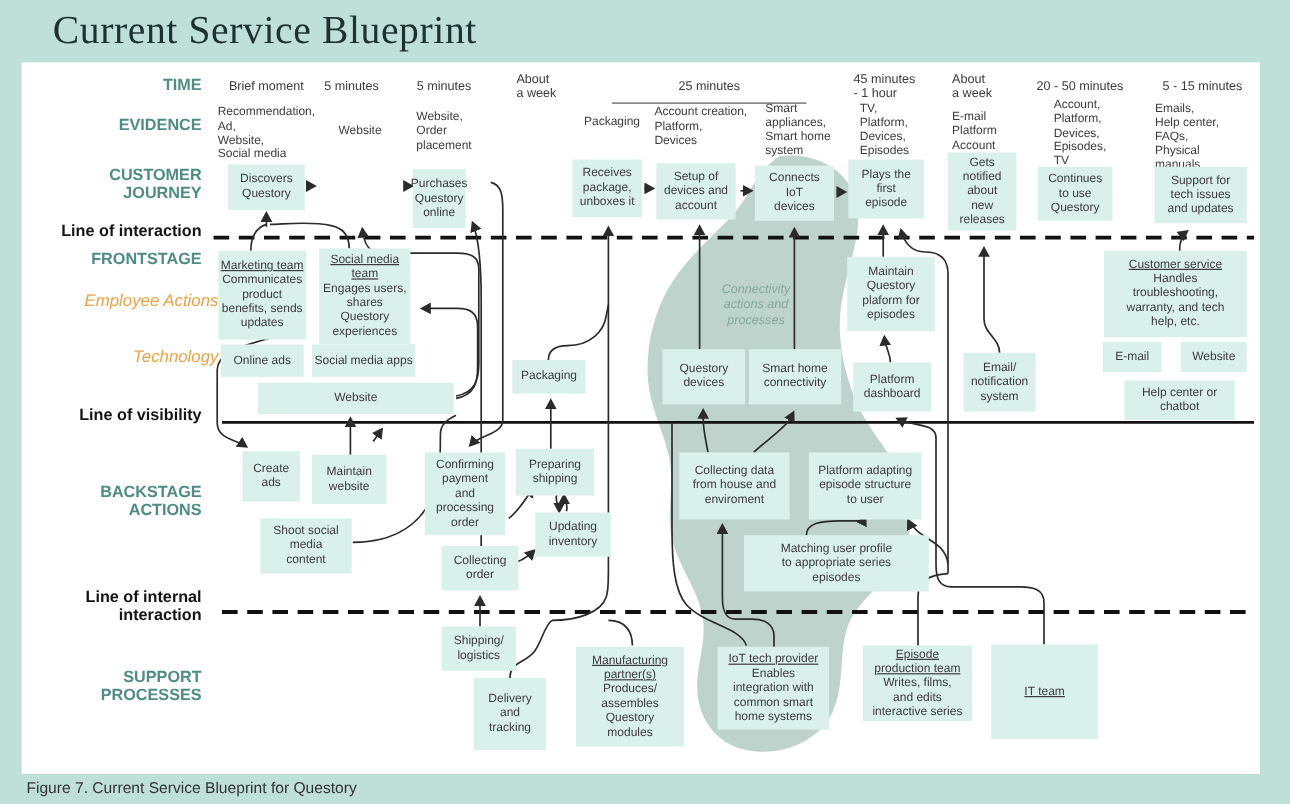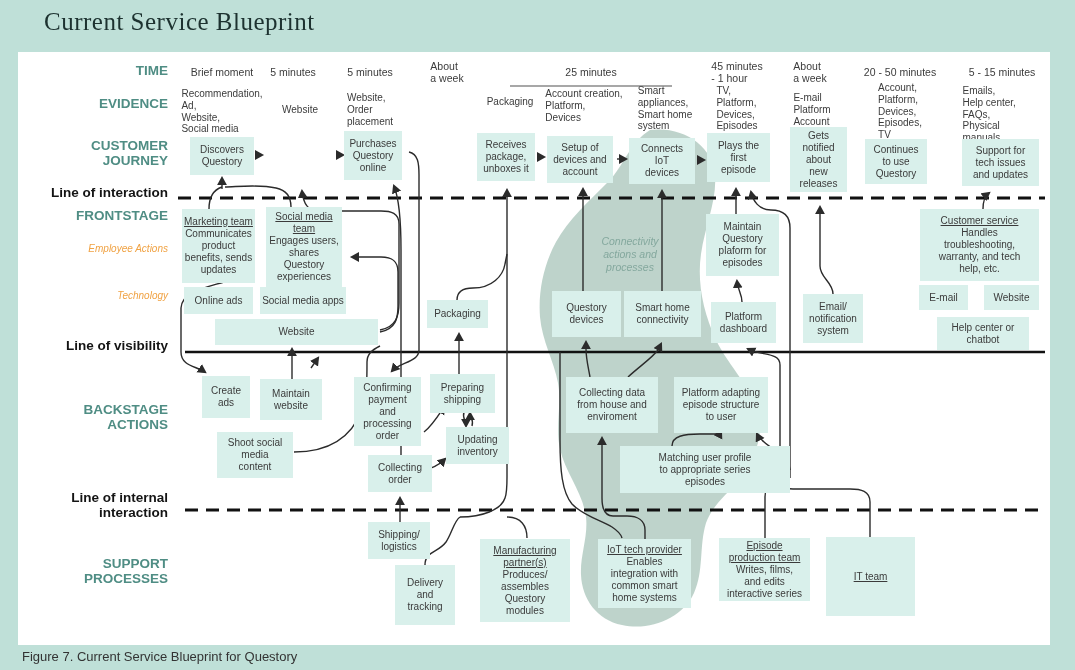--- a/index.html
+++ b/index.html
@@ -1,24 +1,24 @@
 <!DOCTYPE html>
 <html><head>
 <meta charset="utf-8">
 <style>
   html,body{margin:0;padding:0;}
   body{width:1075px;height:670px;font-family:"Liberation Sans",sans-serif;}
   #app{position:relative;width:1075px;height:670px;background:#bfe0d8;overflow:hidden;}
   .panel{position:absolute;left:18px;top:52px;width:1032px;height:593px;background:#ffffff;z-index:0;}
-  .title{position:absolute;left:44px;top:8px;font-family:"Liberation Serif",serif;font-size:25px;color:#1d3230;letter-spacing:.5px;z-index:2;}
+  .title{position:absolute;left:44px;top:8px;font-family:"Liberation Serif",serif;font-size:33px;color:#1d3230;letter-spacing:.5px;z-index:2;}
   .caption{position:absolute;left:22px;top:649px;font-size:13px;color:#333;z-index:2;}
   svg.layer{position:absolute;left:0;top:0;z-index:1;pointer-events:none;}
   .rowlab{position:absolute;left:18px;width:150px;text-align:right;font-weight:bold;font-size:13.5px;line-height:1.12;z-index:2;white-space:pre-line;}
   .teal{color:#4f8d84;}
-  .orange{color:#f0a243;font-style:italic;font-weight:500;font-size:10px;}
+  .orange{color:#f0a243;font-style:italic;font-weight:500;font-size:14px;padding-left:14px;}
   .black{color:#141414;}
   .cell{position:absolute;transform:translateX(-50%);text-align:left;white-space:pre-line;color:#3b3b3b;z-index:2;line-height:1.18;}
   .time{font-size:10.5px;}
   .ev{font-size:10px;}
   .box{position:absolute;display:flex;flex-direction:column;align-items:center;justify-content:center;text-align:center;
        background:#d9f0eb;color:#3b3b3b;font-size:10px;line-height:1.2;white-space:pre-line;
        padding:2px;box-sizing:border-box;z-index:2;}
   .hd{text-decoration:underline;display:block;text-align:center;}
   .blob-label{position:absolute;left:592px;top:235px;width:76px;text-align:center;font-style:italic;
        color:#84a89e;font-size:10.5px;line-height:1.25;white-space:pre-line;z-index:2;}
@@ -143,21 +143,21 @@
 Devices,
 Episodes,
 TV</div>
   <div class="cell ev" style="left:1000px;top:85px">Emails,
 Help center,
 FAQs,
 Physical manuals</div>
 
   <div class="box" style="left:190px;top:137px;width:64px;height:38px">Discovers
 Questory</div>
-  <div class="box" style="left:344px;top:131px;width:58px;height:49px">Purchases
+  <div class="box" style="left:344px;top:141px;width:44px;height:49px">Purchases
 Questory
 online</div>
   <div class="box" style="left:477px;top:133px;width:58px;height:48px">Receives
 package,
 unboxes it</div>
   <div class="box" style="left:547px;top:136px;width:66px;height:47px">Setup of
 devices and
 account</div>
   <div class="box" style="left:629px;top:138px;width:66px;height:46px">Connects
 IoT
@@ -242,21 +242,21 @@
   <div class="box" style="left:446px;top:427px;width:63px;height:37px">Updating
 inventory</div>
   <div class="box" style="left:368px;top:455px;width:64px;height:37px">Collecting
 order</div>
   <div class="box" style="left:566px;top:377px;width:92px;height:56px">Collecting data
 from house and
 enviroment</div>
   <div class="box" style="left:674px;top:377px;width:94px;height:56px">Platform adapting
 episode structure
 to user</div>
-  <div class="box" style="left:620px;top:446px;width:170px;height:47px">Matching user profile
+  <div class="box" style="left:620px;top:446px;width:154px;height:47px">Matching user profile
 to appropriate series
 episodes</div>
 
   <div class="box" style="left:368px;top:522px;width:62px;height:37px">Shipping/
 logistics</div>
   <div class="box" style="left:395px;top:565px;width:60px;height:60px">Delivery
 and
 tracking</div>
   <div class="box" style="left:480px;top:539px;width:90px;height:83px">
     <span class="hd">Manufacturing

